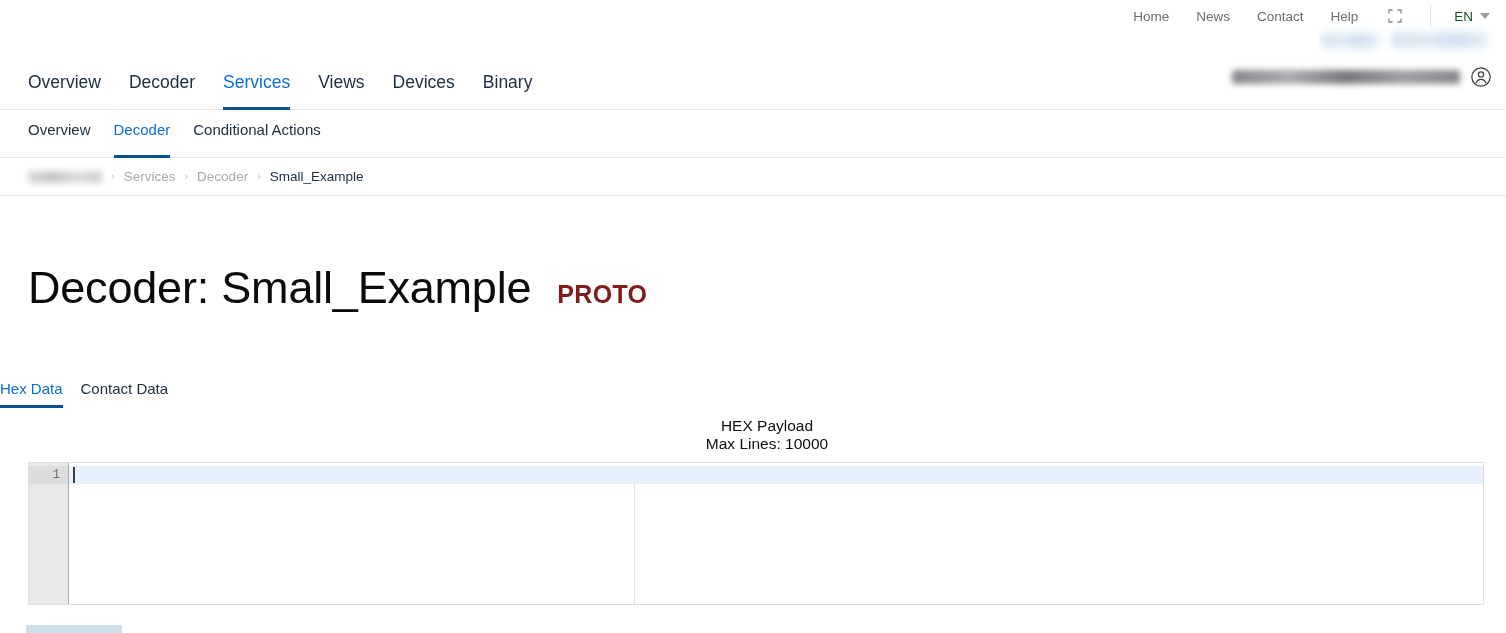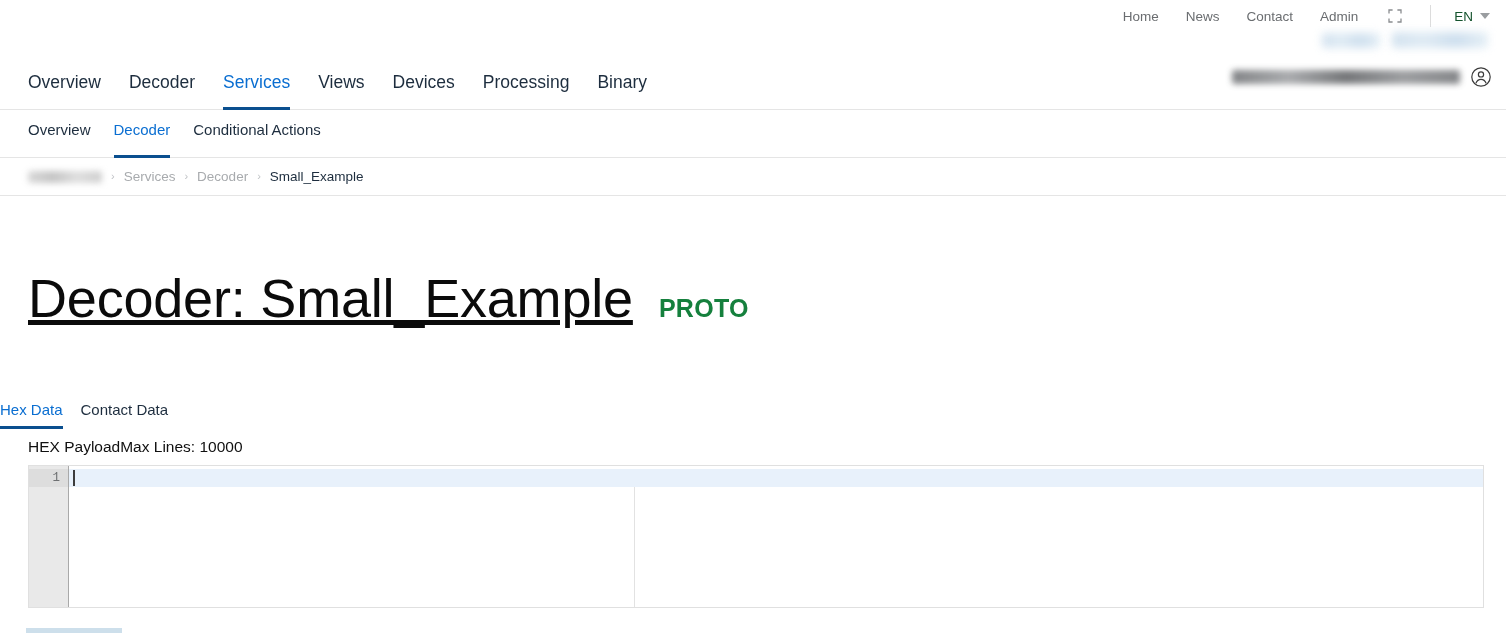--- a/index.html
+++ b/index.html
@@ -176,32 +176,31 @@
   }
 
   
   .page-head {
     padding: 38px 0 0 28px;
     display: flex;
     align-items: baseline;
     gap: 26px;
   }
   .page-title {
-    font-size: 54px;
+    font-size: 45px;
     font-weight: 400;
     color: #0b0b0b;
     letter-spacing: -0.2px;
     line-height: 1.05;
     white-space: nowrap;
-    text-decoration: underline;
   }
   .proto-tag {
     font-size: 25px;
     font-weight: 700;
-    color: #15803d;
+    color: #7f1d1d;
     letter-spacing: 0.3px;
   }
 
   
   .data-tabs {
     margin-top: 38px;
     display: flex;
     gap: 18px;
     align-items: flex-start;
   }
@@ -220,20 +219,21 @@
     height: 3px;
     background: #0a4f8f;
   }
 
   
   .field-labels {
     padding-left: 28px;
     margin-top: 9px;
     display: flex;
     align-items: center;
+    flex-direction: column;
   }
   .field-label {
     font-size: 15.5px;
     color: #101010;
     white-space: nowrap;
   }
   .field-label.maxlines { }
 
   
   .editor {
@@ -306,21 +306,21 @@
     cursor: default;
   }
 </style>
 </head>
 <body>
 
 <div class="utility-bar">
   <a class="utility-link">Home</a>
   <a class="utility-link">News</a>
   <a class="utility-link">Contact</a>
-  <a class="utility-link">Admin</a>
+  <a class="utility-link">Help</a>
 
   <span class="utility-icon-btn">
     <svg width="14" height="14" viewBox="0 0 14 14" aria-hidden="true">
       <path d="M1 4.6V1h3.6M9.4 1H13v3.6M13 9.4V13H9.4M4.6 13H1V9.4" fill="none" stroke="#8a8d90" stroke-width="1.3"></path>
     </svg>
   </span>
 
   <span class="util-divider"></span>
 
   <span class="lang-select">
@@ -336,21 +336,20 @@
   </div>
 </div>
 
 <div class="primary-nav-wrap">
   <nav class="primary-nav">
     <span class="pnav-item">Overview</span>
     <span class="pnav-item">Decoder</span>
     <span class="pnav-item active">Services</span>
     <span class="pnav-item">Views</span>
     <span class="pnav-item">Devices</span>
-    <span class="pnav-item">Processing</span>
     <span class="pnav-item">Binary</span>
   </nav>
 
   <div class="user-area">
     <span class="blur-email"></span>
     <span class="avatar-icon">
       <svg width="22" height="22" viewBox="0 0 22 22" aria-hidden="true">
         <circle cx="11" cy="11" r="9.2" fill="none" stroke="#3c3c3c" stroke-width="1.2"></circle>
         <circle cx="11" cy="8.4" r="2.6" fill="none" stroke="#3c3c3c" stroke-width="1.2"></circle>
         <path d="M5.9 17.3c.9-2.5 2.9-3.9 5.1-3.9s4.2 1.4 5.1 3.9" fill="none" stroke="#3c3c3c" stroke-width="1.2"></path>

